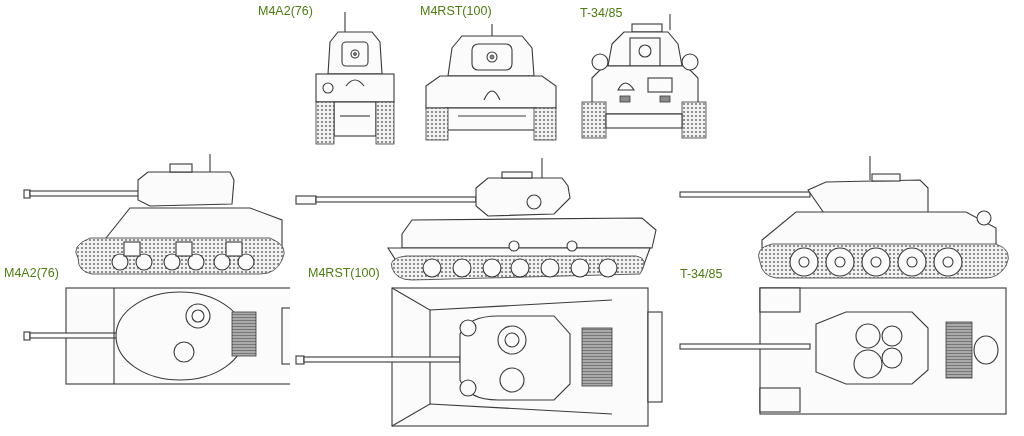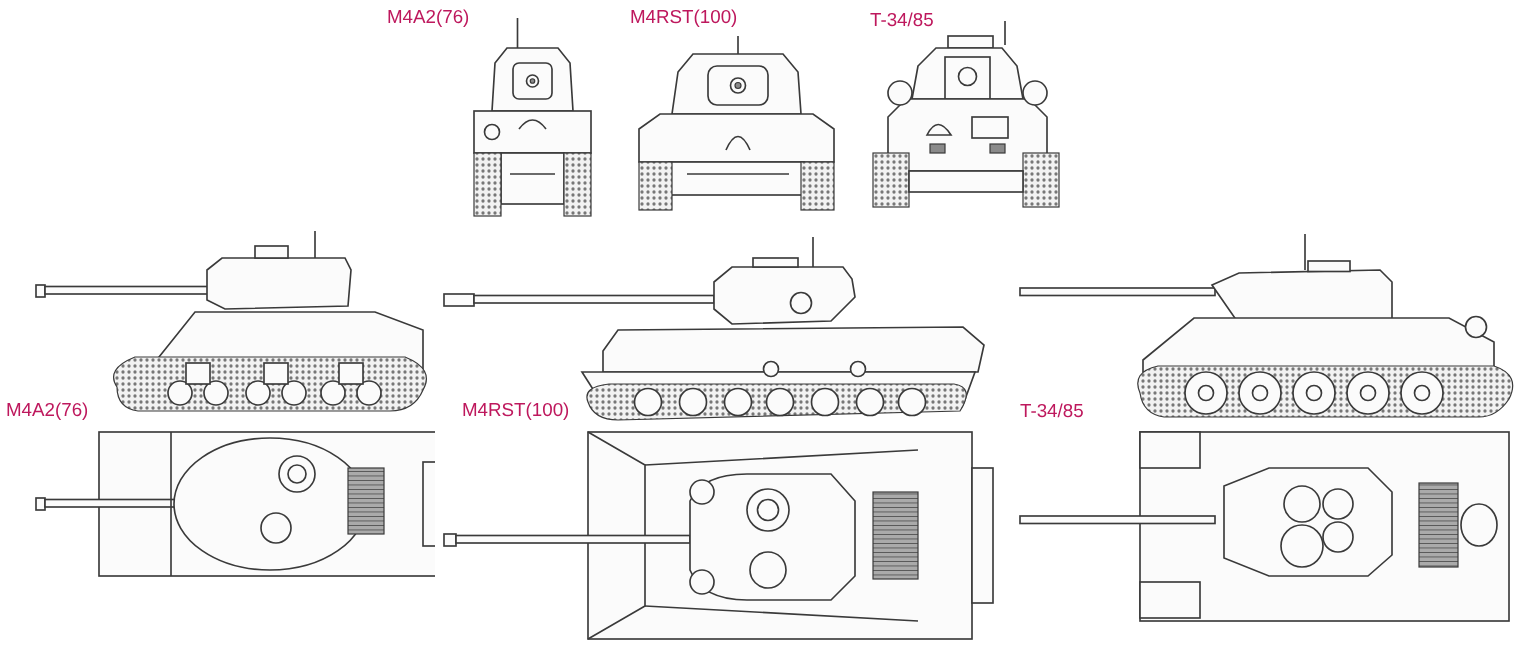--- a/index.html
+++ b/index.html
@@ -1,18 +1,18 @@
 <!DOCTYPE html>
 <html><head>
 <meta charset="utf-8">
 <style>
   html, body { margin:0; padding:0; background:#ffffff; }
   body { width:1024px; height:436px; position:relative; overflow:hidden;
          font-family:"Liberation Sans", sans-serif; color:#222; }
-  .label { position:absolute; font-size:12.5px; color:#be185d; white-space:nowrap; }
+  .label { position:absolute; font-size:12.5px; color:#4d7c0f; white-space:nowrap; }
   .view { position:absolute; }
   svg { display:block; }
   .ln { stroke:#3a3a3a; fill:none; stroke-width:1.1; }
   .lf { stroke:#3a3a3a; fill:#fbfbfb; stroke-width:1.1; }
   .dk { stroke:#3a3a3a; fill:#8a8a8a; stroke-width:0.8; }
   .hatch { fill:url(#trk); stroke:#3a3a3a; stroke-width:0.8; }
 </style>
 </head>
 <body>
 

